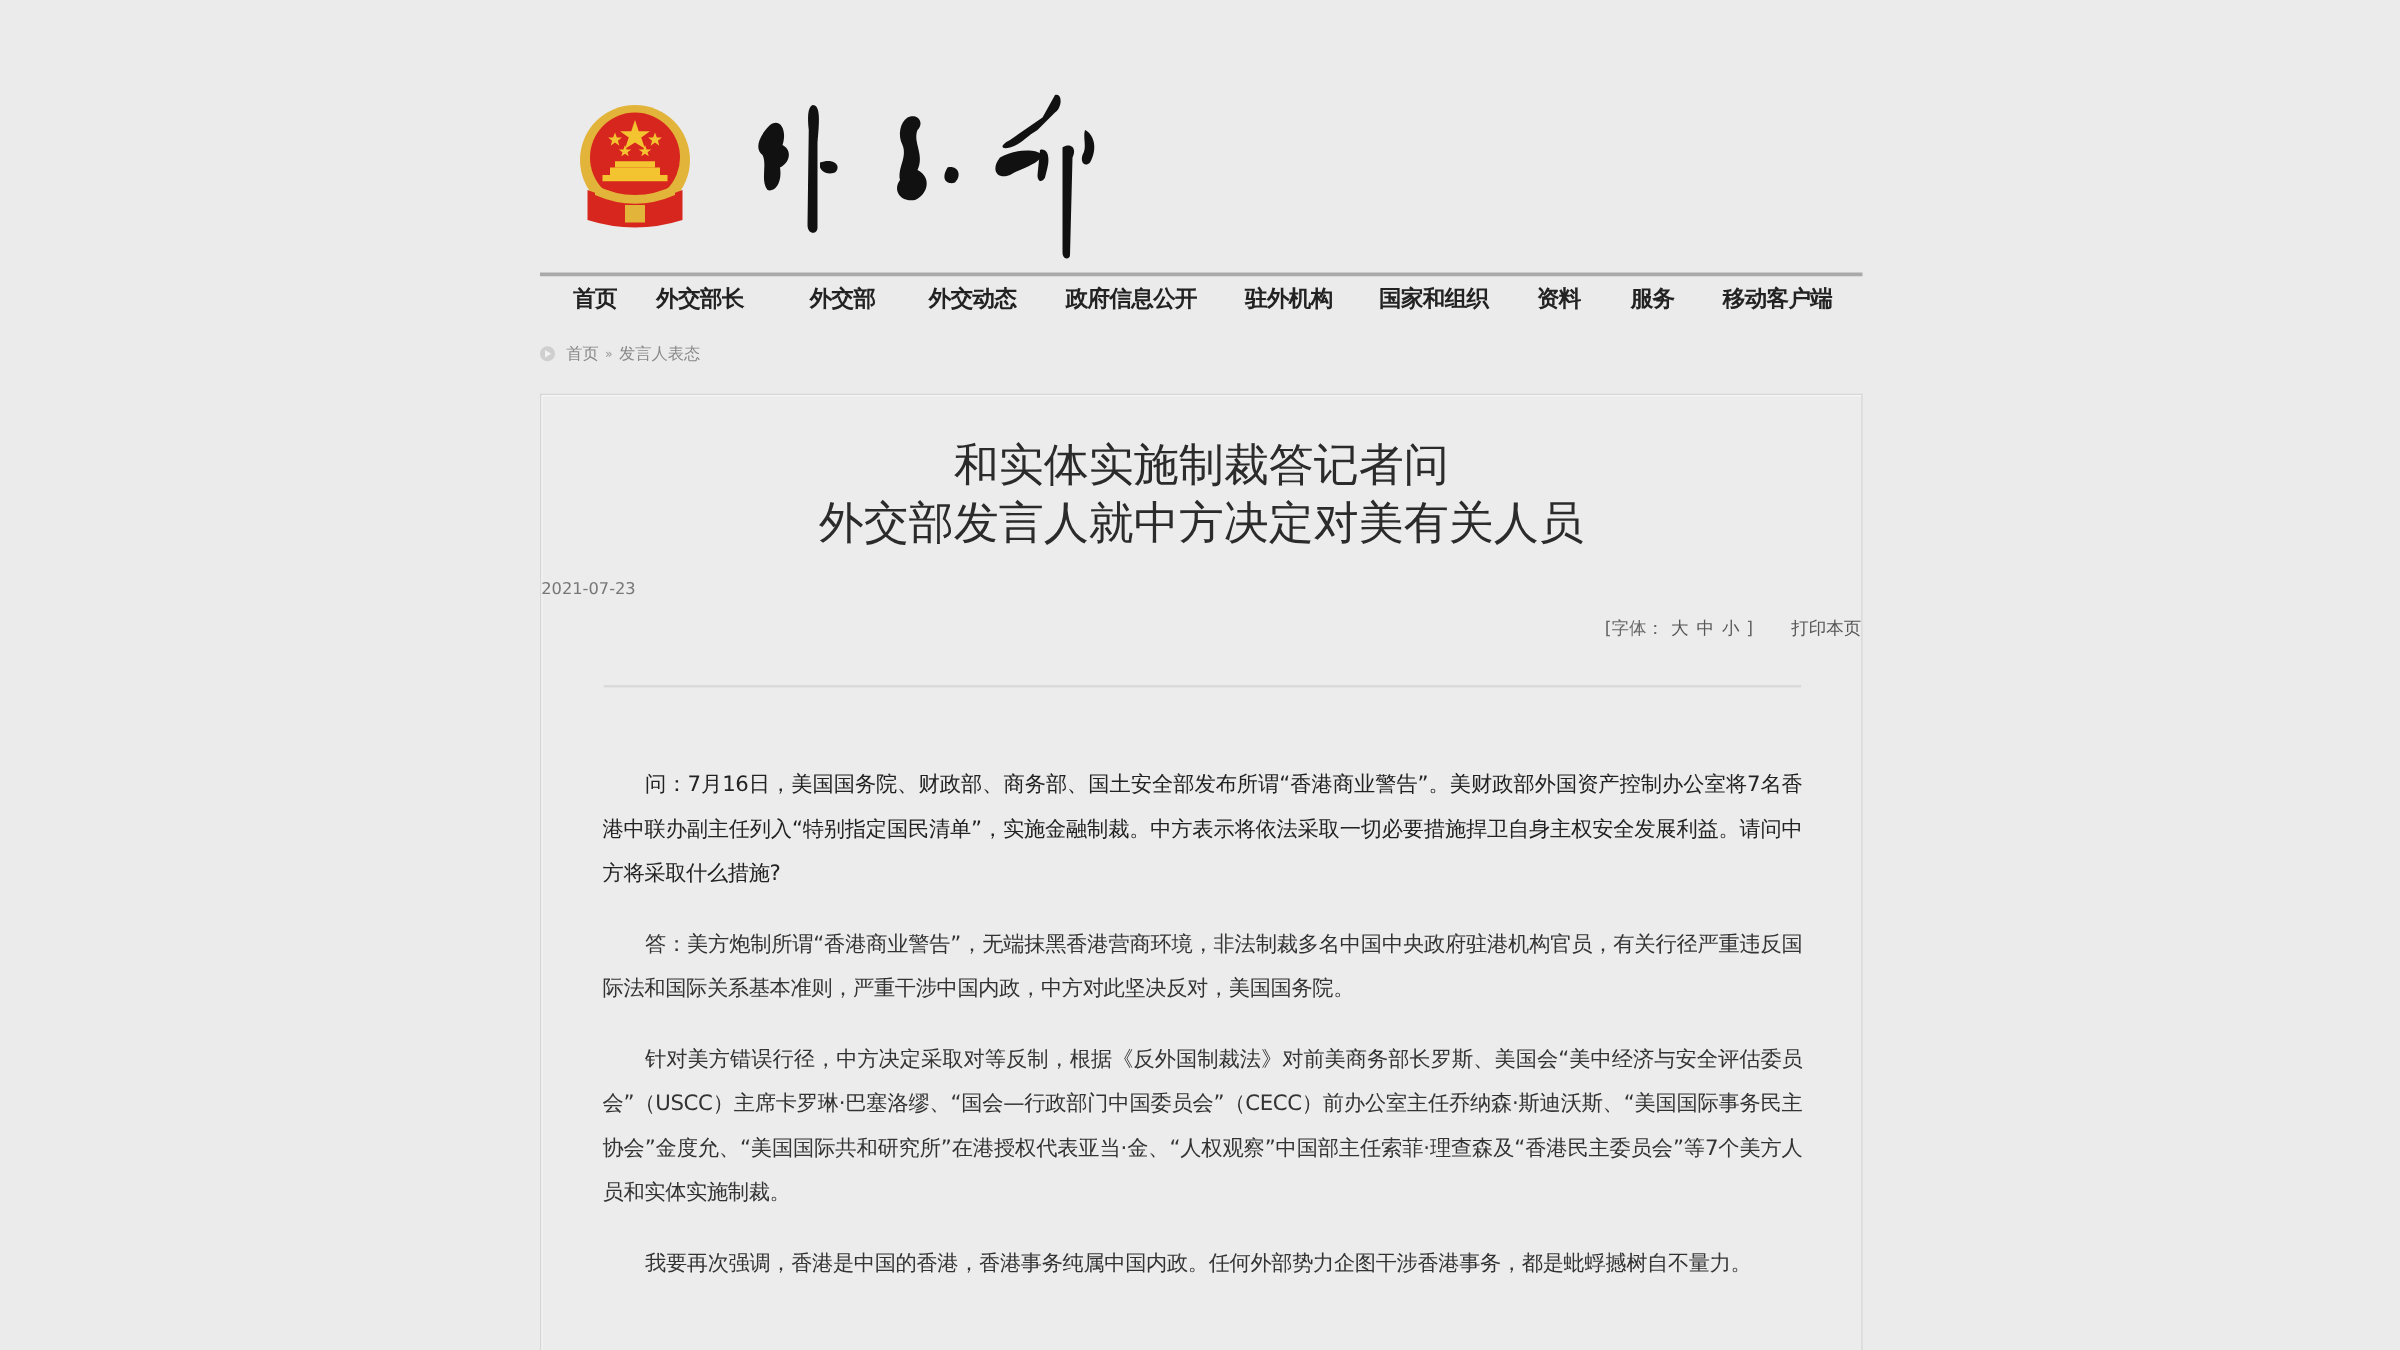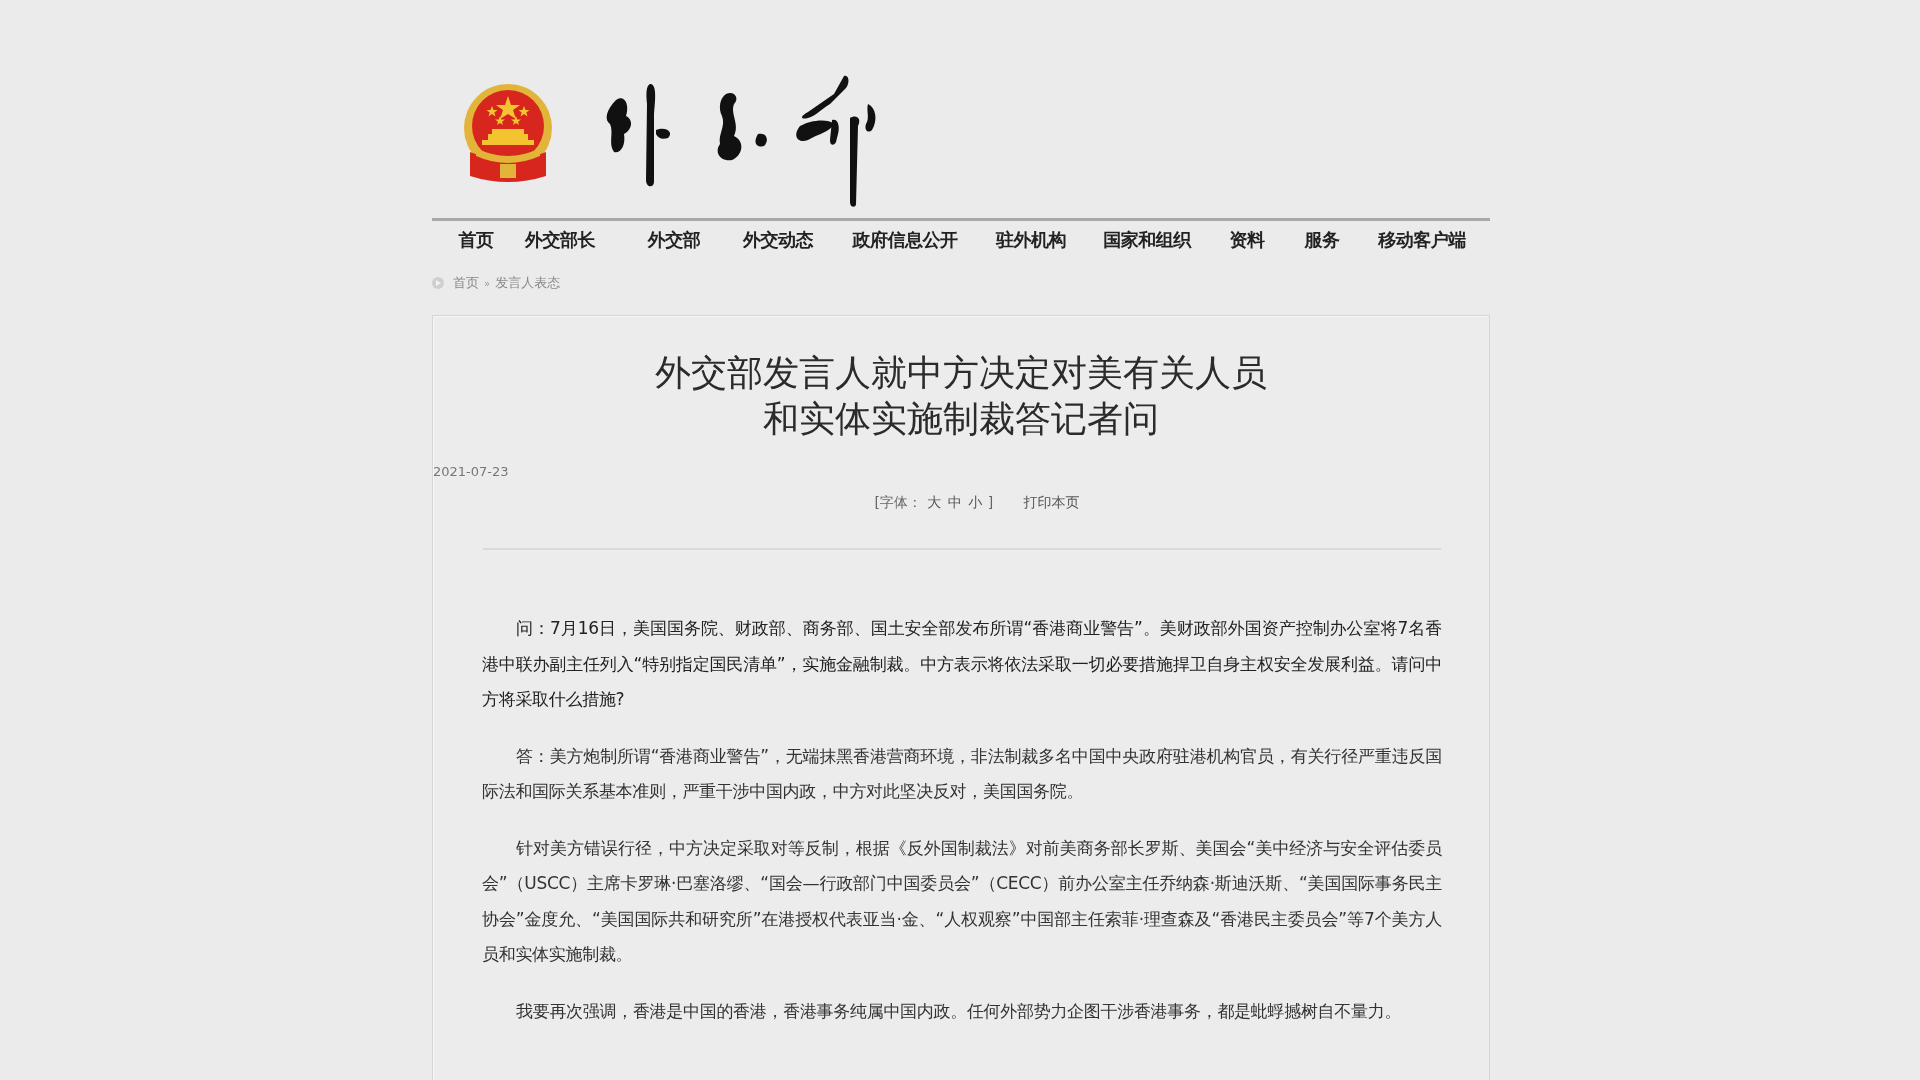--- a/index.html
+++ b/index.html
@@ -40,21 +40,21 @@
     border: 1px solid #d6d6d6; border-bottom: none;
     background: #ececec;
     box-shadow: inset 1px 1px 0 #f6f6f6;
   }
   .title {
     position: absolute; left: 0; top: 34px; width: 1056px; text-align: center;
     font-size: 36px; line-height: 46px; color: #2b2b2b; font-weight: normal;
   }
   .title div { white-space: nowrap; }
   .date { position: absolute; left: 0; top: 148px; width: 1056px; text-align: left; font-size: 13px; color: #777; }
-  .tools { position: absolute; left: 16px; top: 178px; width: 1056px; text-align: center; font-size: 14px; color: #666; }
+  .tools { position: absolute; left: 0; top: 178px; width: 1056px; text-align: right; font-size: 14px; color: #666; }
   .tools .fs-btn { cursor: pointer; margin: 0 1px; color: #555; }
   .tools .print { margin-left: 26px; cursor: pointer; color: #555; }
   .divider { position: absolute; left: 50px; top: 232px; width: 958px; height: 2px; background: #dadada; }
 
   .article { position: absolute; left: 49px; top: 295px; width: 960px; }
   .para { margin: 0 0 21px 0; font-size: 17px; line-height: 35.5px; color: #333; text-indent: 2em; text-align: justify; letter-spacing: -0.3px; }
   .para.q { font-weight: normal; color: #222; }
 </style>
 </head>
 <body>
@@ -110,22 +110,22 @@
 
   <div class="breadcrumb">
     <span class="bc-icon"></span>
     <a class="bc-link">首页</a>
     <span class="bc-sep">»</span>
     <a class="bc-link">发言人表态</a>
   </div>
 
   <div class="card">
     <h1 class="title" style="margin:0;">
+      <div>和实体实施制裁答记者问</div>
       <div>外交部发言人就中方决定对美有关人员</div>
-      <div>和实体实施制裁答记者问</div>
     </h1>
     <div class="date">2021-07-23</div>
     <div class="tools">
       <span>[字体：</span>
       <span class="fs-btn">大</span>
       <span class="fs-btn">中</span>
       <span class="fs-btn">小</span>
       <span>]</span>
       <span class="print">打印本页</span>
     </div>

